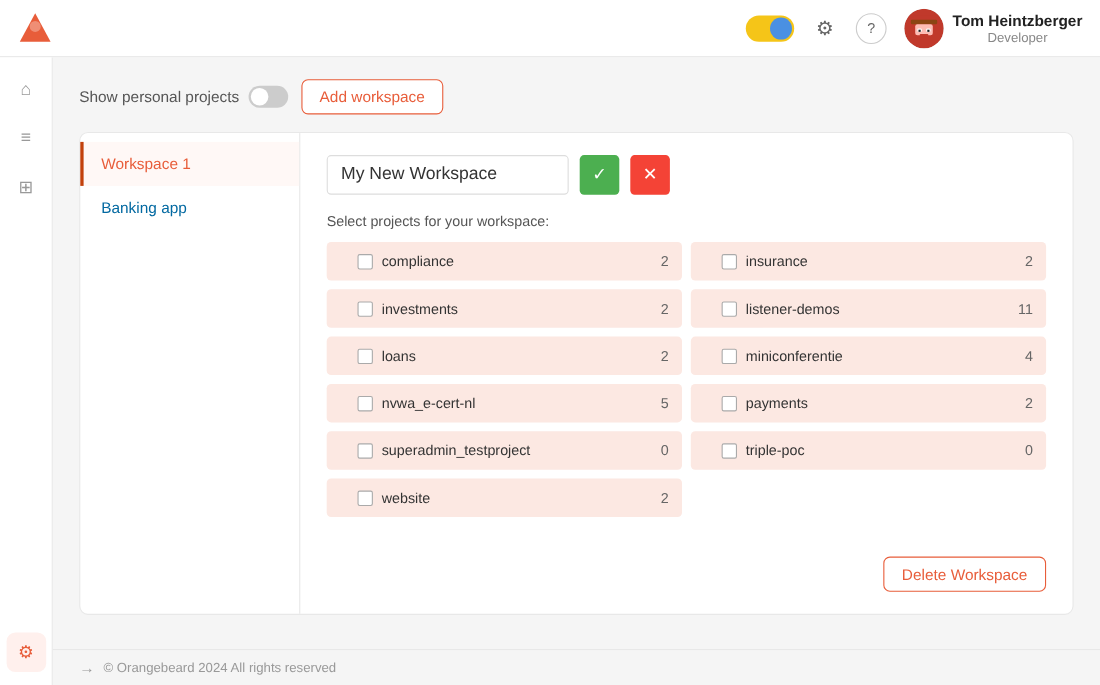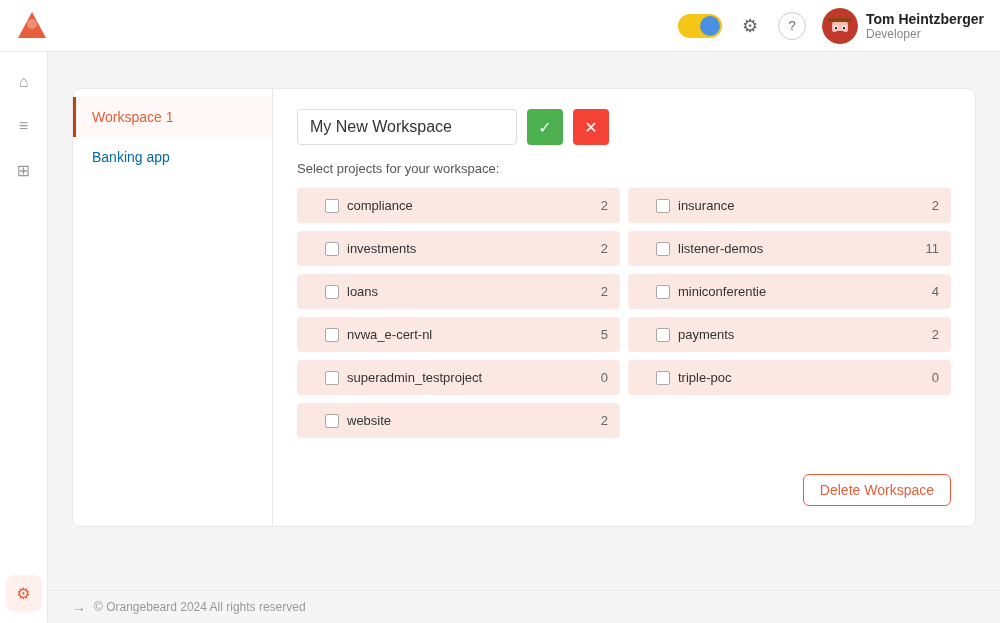--- a/index.html
+++ b/index.html
@@ -25,21 +25,21 @@
     }
     .toggle-knob {
       width: 20px; height: 20px; border-radius: 50%; background: #4a90e2;
       position: absolute; right: 2px; top: 2px;
     }
     .icon-btn { background: none; border: none; cursor: pointer; color: #666; font-size: 18px; padding: 4px; }
     .user-info { display: flex; align-items: center; gap: 8px; }
     .avatar { width: 36px; height: 36px; border-radius: 50%; background: #e0e0e0; overflow: hidden; display: flex; align-items: center; justify-content: center; font-size: 20px; }
     .user-text { display: flex; flex-direction: column; }
     .user-name { font-weight: 600; font-size: 14px; color: #222; }
-    .user-role { font-size: 12px; color: #888; }
+    .user-role { font-size: 12px; color: #888; text-align: center; }
 
     
     .main-layout { display: flex; flex: 1; overflow: hidden; }
 
     
     .sidebar {
       width: 48px; background: #fff; border-right: 1px solid #e8e8e8;
       display: flex; flex-direction: column; align-items: center;
       padding: 12px 0; gap: 8px; flex-shrink: 0;
     }
@@ -197,20 +197,29 @@
     <div class="sidebar-icon">⊞</div>
     <div class="sidebar-spacer"></div>
     <div class="sidebar-icon active">⚙</div>
   </div>
 
   <div class="content">
 
 
     <div class="wm-container">
       <div class="wm-header">
+        <div class="wm-controls">
+          <div class="show-personal">
+            <span>Show personal projects</span>
+            <div class="small-toggle">
+              <div class="small-toggle-knob"></div>
+            </div>
+          </div>
+          <button class="add-workspace-btn">Add workspace</button>
+        </div>
       </div>
 
       <div class="ws-panel">
 
         <div class="ws-list">
           <div class="ws-list-item active">Workspace 1</div>
           <div class="ws-list-item">Banking app</div>
         </div>
 
         <div style="flex:1; display:flex; flex-direction:column;">

